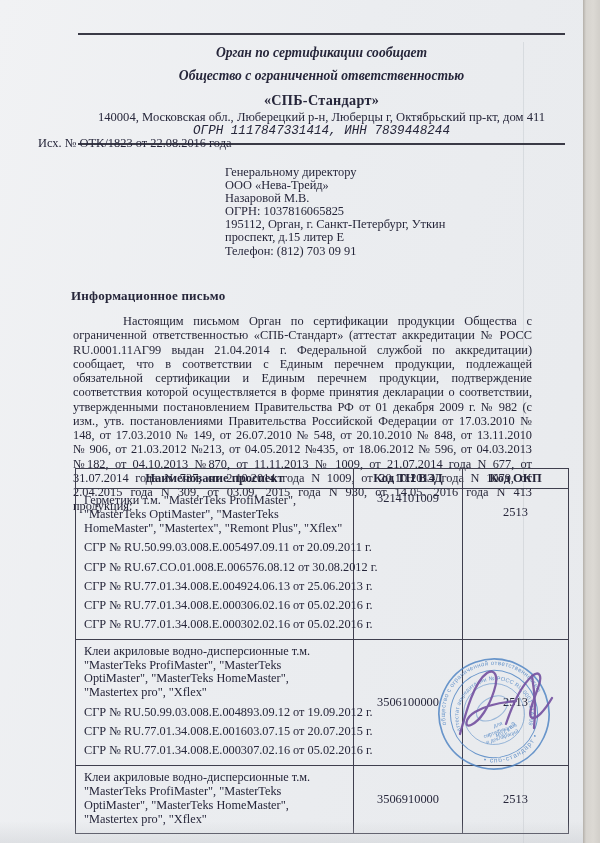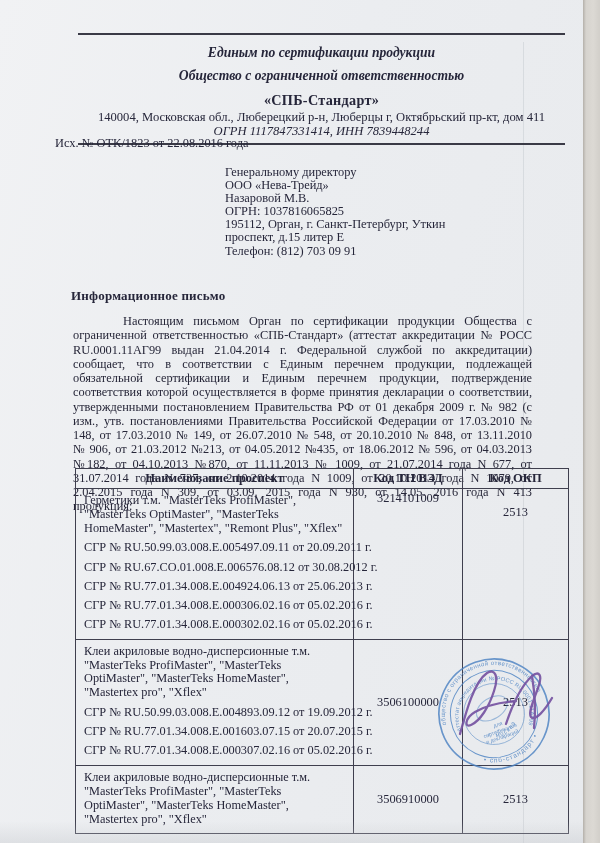--- a/index.html
+++ b/index.html
@@ -22,23 +22,23 @@
   
   .letterhead{position:absolute;left:78px;top:33px;width:487px;text-align:center;}
   .rule{height:2px;background:#3a3a46;}
   .rule.top{margin-bottom:9px;}
   .rule.bottom{margin-top:5px;}
   .lh-1,.lh-2{font-size:13.6px;font-weight:bold;font-style:italic;margin-top:6px;line-height:17px;}
   .lh-1{margin-top:2px;}
   .lh-2{margin-top:6px;}
   .lh-name{font-size:14.2px;font-weight:bold;margin-top:8px;line-height:16px;letter-spacing:.3px;}
   .lh-addr{font-size:12.6px;margin-top:2px;line-height:14px;}
-  .lh-ogrn{font-size:12.6px;font-style:italic;line-height:14px;}
+  .lh-ogrn{font-size:12.6px;font-style:italic;line-height:14px;font-family:Liberation Mono, monospace;}
 
-  .ref-line{position:absolute;left:55px;top:136px;font-size:12.4px;}
+  .ref-line{position:absolute;left:38px;top:136px;font-size:12.4px;}
 
   .recipient{position:absolute;right:35px;top:166px;width:340px;text-align:left;
     font-size:12.4px;line-height:12.6px;}
   .recipient div{margin-bottom:.5px;}
 
   .letter-title{position:absolute;left:71px;top:288px;width:458px;text-align:left;
     font-weight:bold;font-size:13px;letter-spacing:.2px;}
 
   .letter-body{position:absolute;left:73px;top:314px;width:459px;
     font-size:12.35px;line-height:14.25px;text-align:justify;text-indent:50px;
@@ -63,21 +63,21 @@
 </head>
 <body>
 
 <div class="page">
 
   <div class="edge-band"></div>
   <div class="crease"></div>
 
   <div class="letterhead">
     <div class="rule top"></div>
-    <div class="lh-1">Единым по сертификации продукции</div>
+    <div class="lh-1">Орган по сертификации сообщает</div>
     <div class="lh-2">Общество с ограниченной ответственностью</div>
     <div class="lh-name">«СПБ-Стандарт»</div>
     <div class="lh-addr">140004, Московская обл., Люберецкий р-н, Люберцы г, Октябрьский пр-кт, дом 411</div>
     <div class="lh-ogrn">ОГРН 1117847331414, ИНН 7839448244</div>
     <div class="rule bottom"></div>
   </div>
 
   <div class="ref-line">Исх. № ОТК/1823 от 22.08.2016 года</div>
 
   <div class="recipient">

